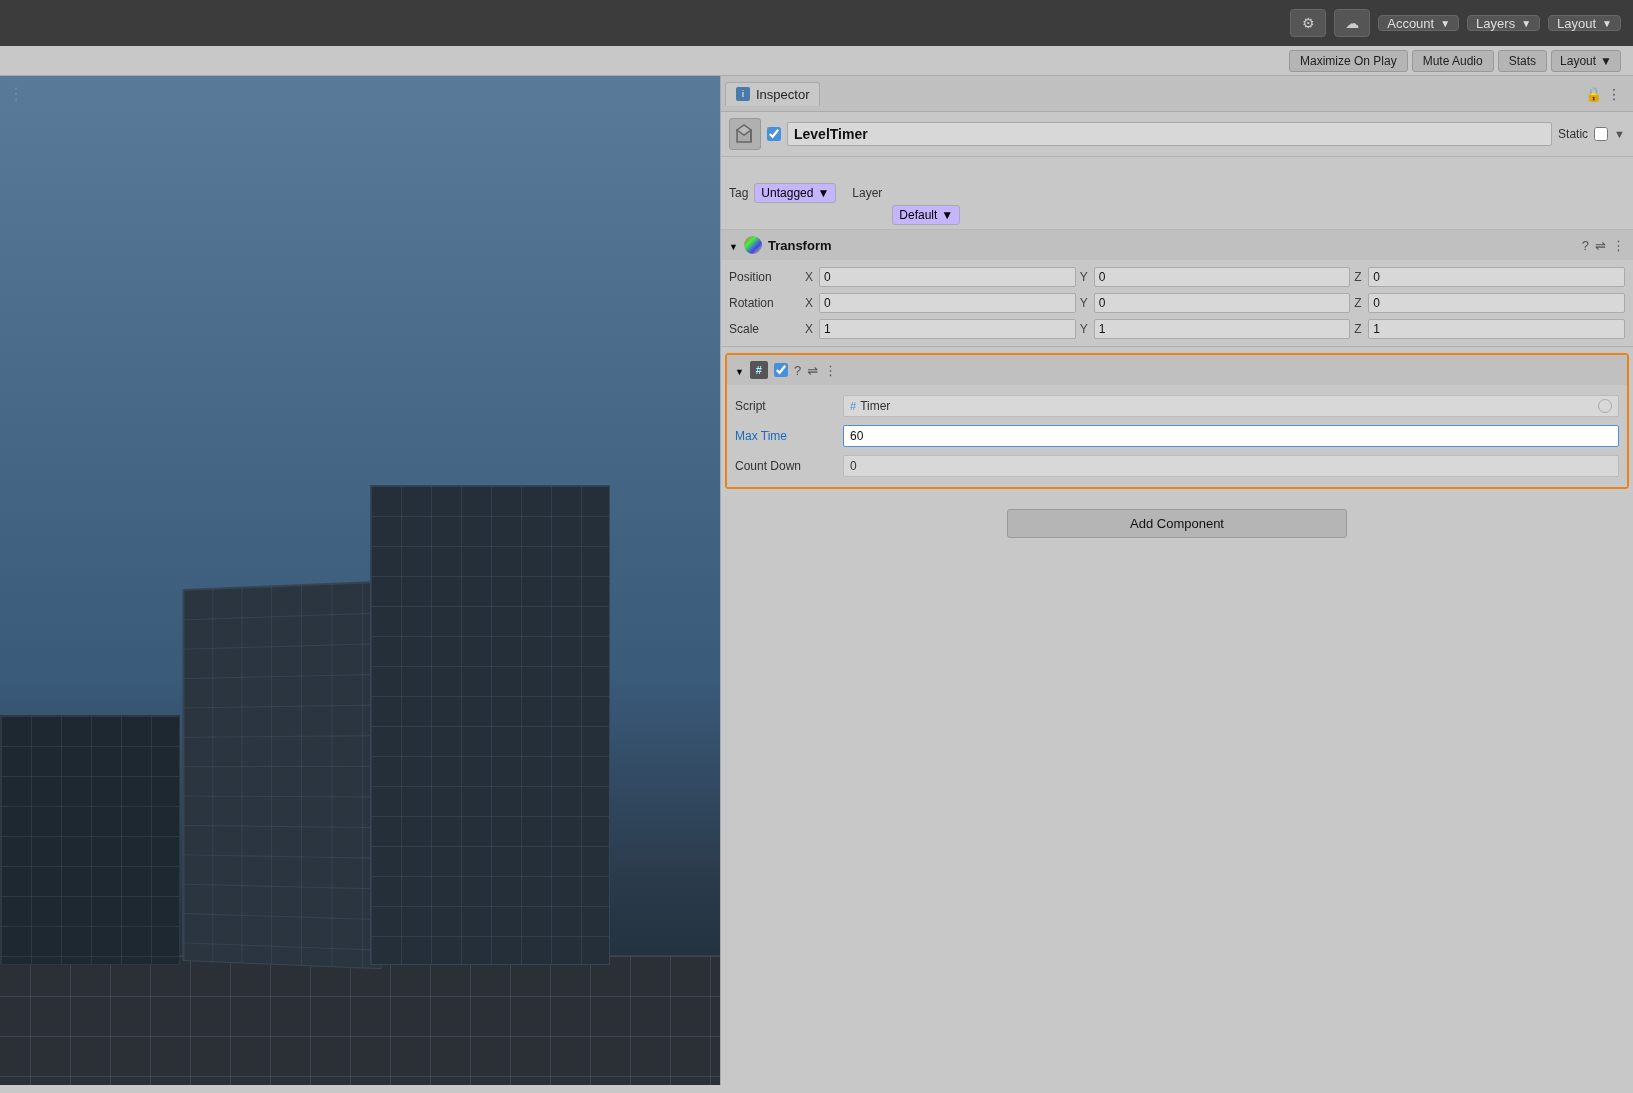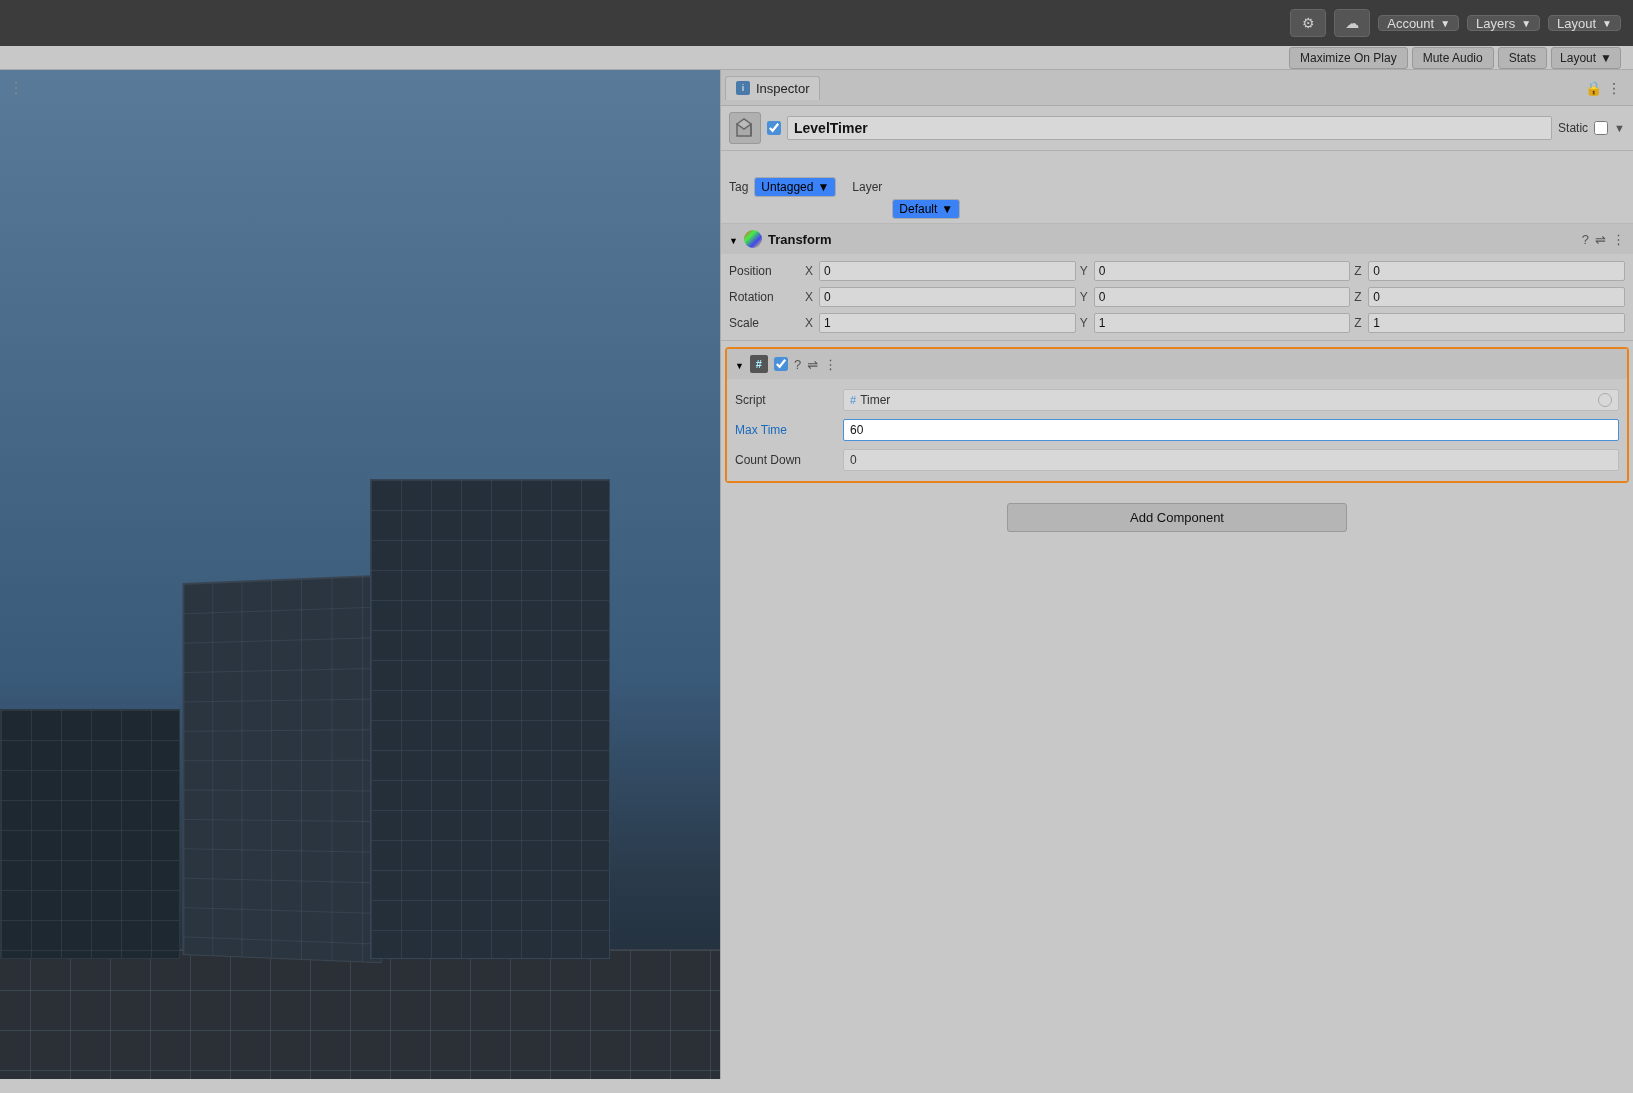--- a/index.html
+++ b/index.html
@@ -38,21 +38,21 @@
       padding: 0 8px;
       cursor: pointer;
       color: #ddd;
       gap: 6px;
       font-size: 13px;
     }
     .top-bar-dropdown .chevron { font-size: 10px; }
 
     
     .scene-toolbar {
-      height: 24px;
+      height: 30px;
       background: #c8c8c8;
       display: flex;
       align-items: center;
       padding: 0 8px;
       border-bottom: 1px solid #aaa;
     }
     .toolbar-btn {
       background: #b5b5b5;
       border: 1px solid #999;
       border-radius: 3px;
@@ -277,21 +277,21 @@
     
     .tag-layer-row {
       display: flex;
       align-items: center;
       padding: 4px 8px;
       gap: 6px;
       border-bottom: 1px solid #b8b8b8;
     }
     .tag-label { font-size: 12px; color: #333; }
     .tag-dropdown {
-      background: #3b82f6;
+      background: #c4b5fd;
       border: 1px solid #aaa;
       border-radius: 3px;
       padding: 2px 6px;
       font-size: 12px;
       cursor: pointer;
       display: flex;
       align-items: center;
       gap: 4px;
     }
     .layer-label { font-size: 12px; color: #333; margin-left: 10px; }

